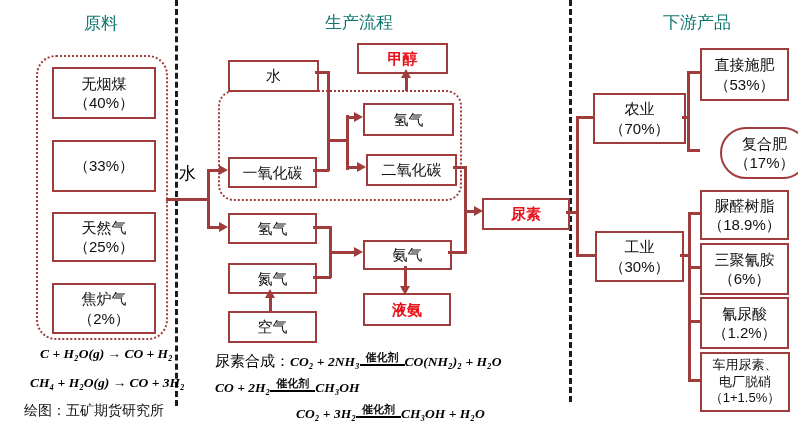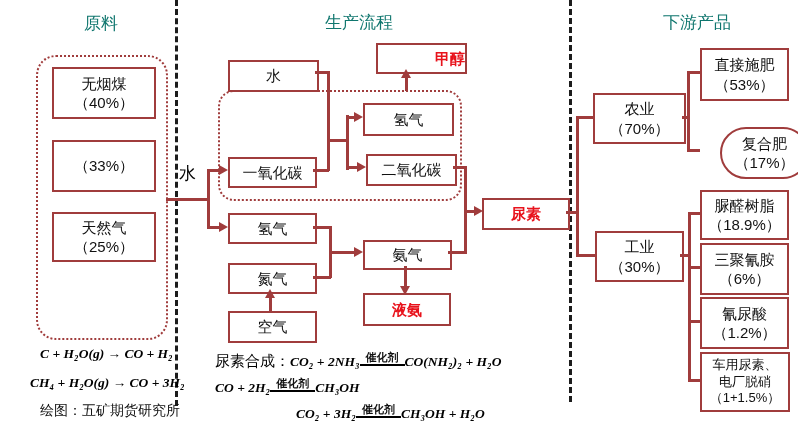--- a/index.html
+++ b/index.html
@@ -49,39 +49,43 @@
     <div>无烟煤</div>
     <div>（40%）</div>
   </div>
   <div class="box" style="left:52px;top:140px;width:100px;height:48px;">
     <div>（33%）</div>
   </div>
   <div class="box" style="left:52px;top:212px;width:100px;height:46px;">
     <div>天然气</div>
     <div>（25%）</div>
   </div>
+  <div class="box" style="left:52px;top:283px;width:100px;height:47px;">
+    <div>焦炉气</div>
+    <div>（2%）</div>
+  </div>
 
   <div class="eq eqabs" style="left:40px;top:346px;">C + H₂O(g) → CO + H₂</div>
   <div class="eq eqabs" style="left:30px;top:375px;">CH₄ + H₂O(g) → CO + 3H₂</div>
-  <div class="credit" style="left:40px;top:402px;">绘图：五矿期货研究所</div>
+  <div class="credit" style="left:24px;top:402px;">绘图：五矿期货研究所</div>
 
   <div class="hl" style="left:166px;top:198px;width:43px;"></div>
   <div class="waterlbl" style="left:179px;top:162px;">水</div>
   <div class="vl" style="left:207px;top:169px;height:59px;"></div>
   <div class="hl" style="left:207px;top:169px;width:14px;"></div>
   <div class="ar" style="left:219px;top:165px;"></div>
   <div class="hl" style="left:207px;top:226px;width:14px;"></div>
   <div class="ar" style="left:219px;top:222px;"></div>
 
   <div class="dotfrm" style="left:218px;top:90px;width:240px;height:107px;border-radius:16px;"></div>
 
   <div class="box" style="left:228px;top:60px;width:87px;height:28px;">
     <div>水</div>
   </div>
-  <div class="box" style="left:376px;top:43px;width:87px;height:27px;align-items:flex-end;">
+  <div class="box" style="left:357px;top:43px;width:87px;height:27px;">
     <div class="red">甲醇</div>
   </div>
   <div class="box" style="left:363px;top:103px;width:87px;height:29px;">
     <div>氢气</div>
   </div>
   <div class="box" style="left:228px;top:157px;width:85px;height:27px;">
     <div>一氧化碳</div>
   </div>
   <div class="box" style="left:366px;top:154px;width:87px;height:28px;">
     <div>二氧化碳</div>

